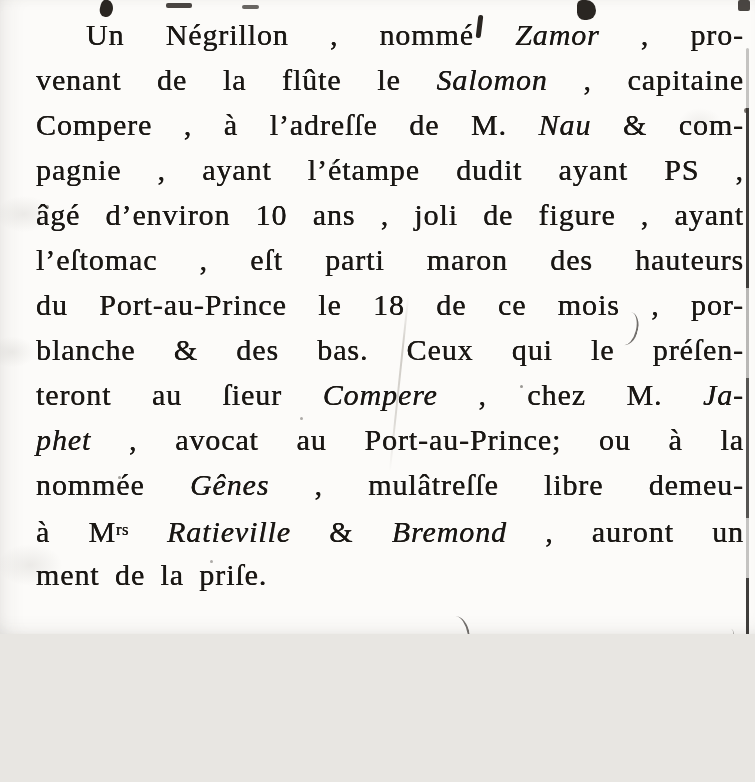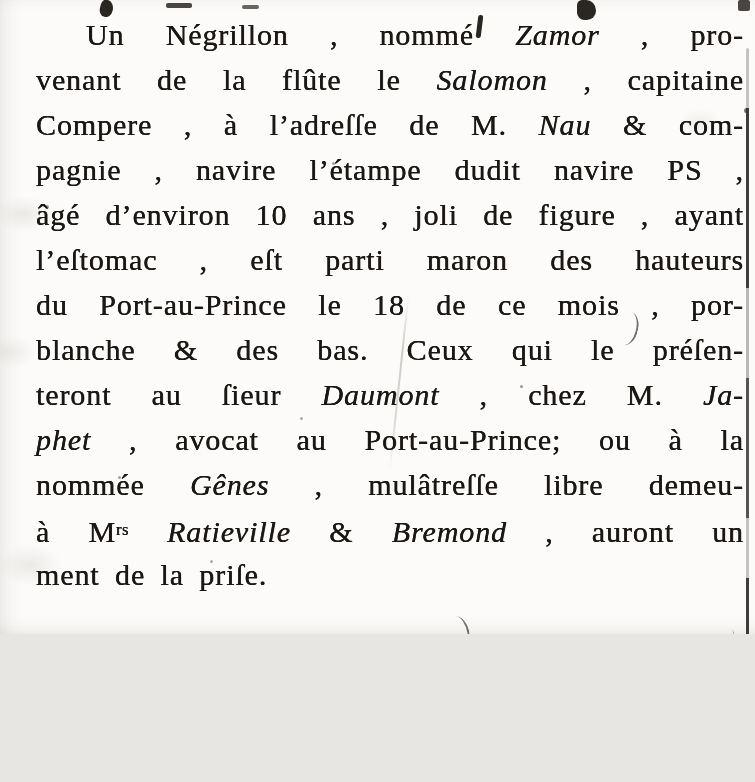--- a/index.html
+++ b/index.html
@@ -110,25 +110,25 @@
   <div class="speck sp6"></div>
   <div class="speck sp7"></div>
   <div class="speck sp8"></div>
   <div class="speck sp9"></div>
   <div class="speck sp10"></div>
 
   <div class="text-block">
       <div class="line indent"><span class="">Un Négrillon , nommé </span><span class="it">Zamor</span><span class=""> , pro-</span></div>
       <div class="line"><span class="">venant de la flûte le </span><span class="it">Salomon</span><span class=""> , capitaine</span></div>
       <div class="line"><span class="">Compere , à l’adreſſe de M. </span><span class="it">Nau</span><span class=""> &amp; com-</span></div>
-      <div class="line"><span class="">pagnie , navire l’étampe dudit navire PS ,</span></div>
+      <div class="line"><span class="">pagnie , ayant l’étampe dudit ayant PS ,</span></div>
       <div class="line"><span class="">âgé d’environ 10 ans , joli de figure , ayant</span></div>
       <div class="line"><span class="">l’eſtomac , eſt parti maron des hauteurs</span></div>
       <div class="line"><span class="">du Port-au-Prince le 18 de ce mois , por-</span></div>
       <div class="line"><span class="">blanche &amp; des bas. Ceux qui le préſen-</span></div>
-      <div class="line"><span class="">teront au ſieur </span><span class="it">Daumont</span><span class=""> , chez M. </span><span class="it">Ja-</span></div>
+      <div class="line"><span class="">teront au ſieur </span><span class="it">Compere</span><span class=""> , chez M. </span><span class="it">Ja-</span></div>
       <div class="line"><span class="it">phet</span><span class=""> , avocat au Port-au-Prince; ou à la</span></div>
       <div class="line"><span class="">nommée </span><span class="it">Gênes</span><span class=""> , mulâtreſſe libre demeu-</span></div>
       <div class="line"><span class="">à M</span><sup class=" sup">rs</sup><span class=""> </span><span class="it">Ratieville</span><span class=""> &amp; </span><span class="it">Bremond</span><span class=""> , auront un</span></div>
       <div class="line last"><span class="">ment de la priſe.</span></div>
     </div>
 
 </div>
 
 </body></html>

